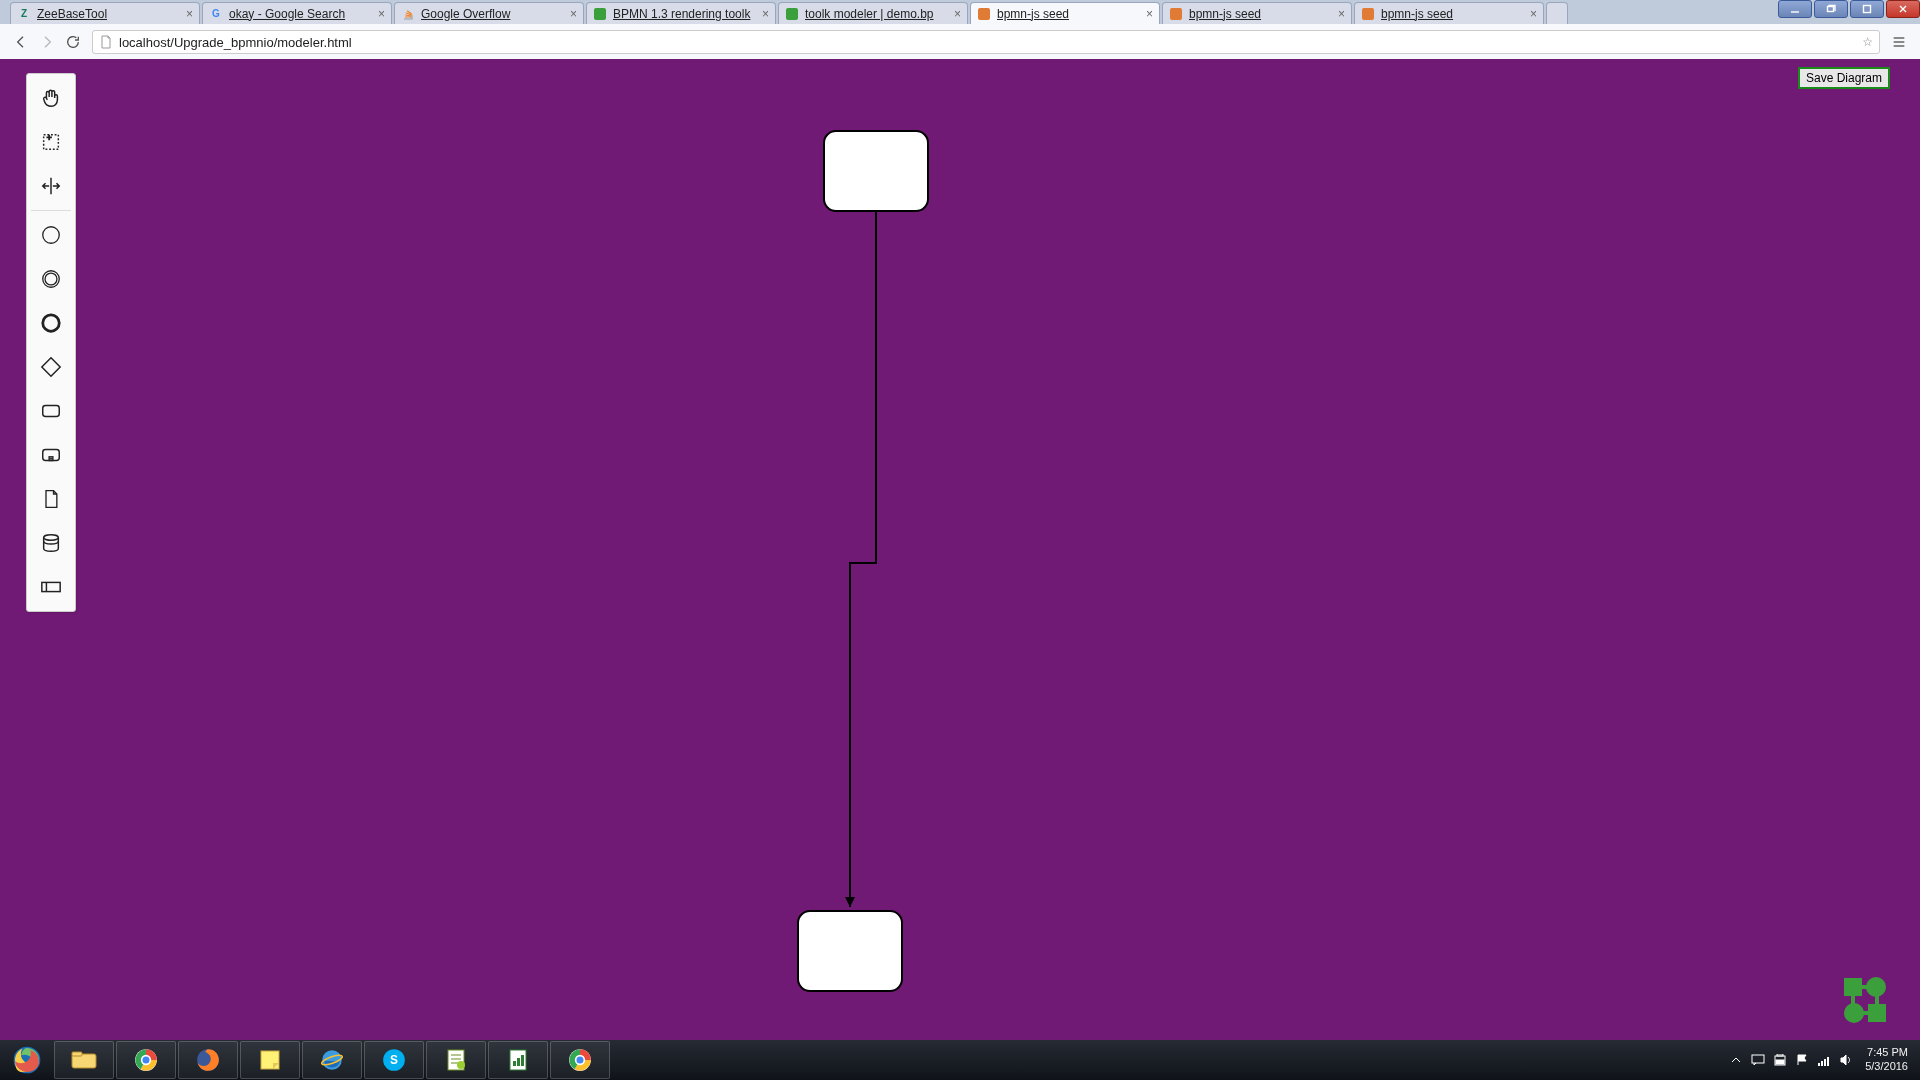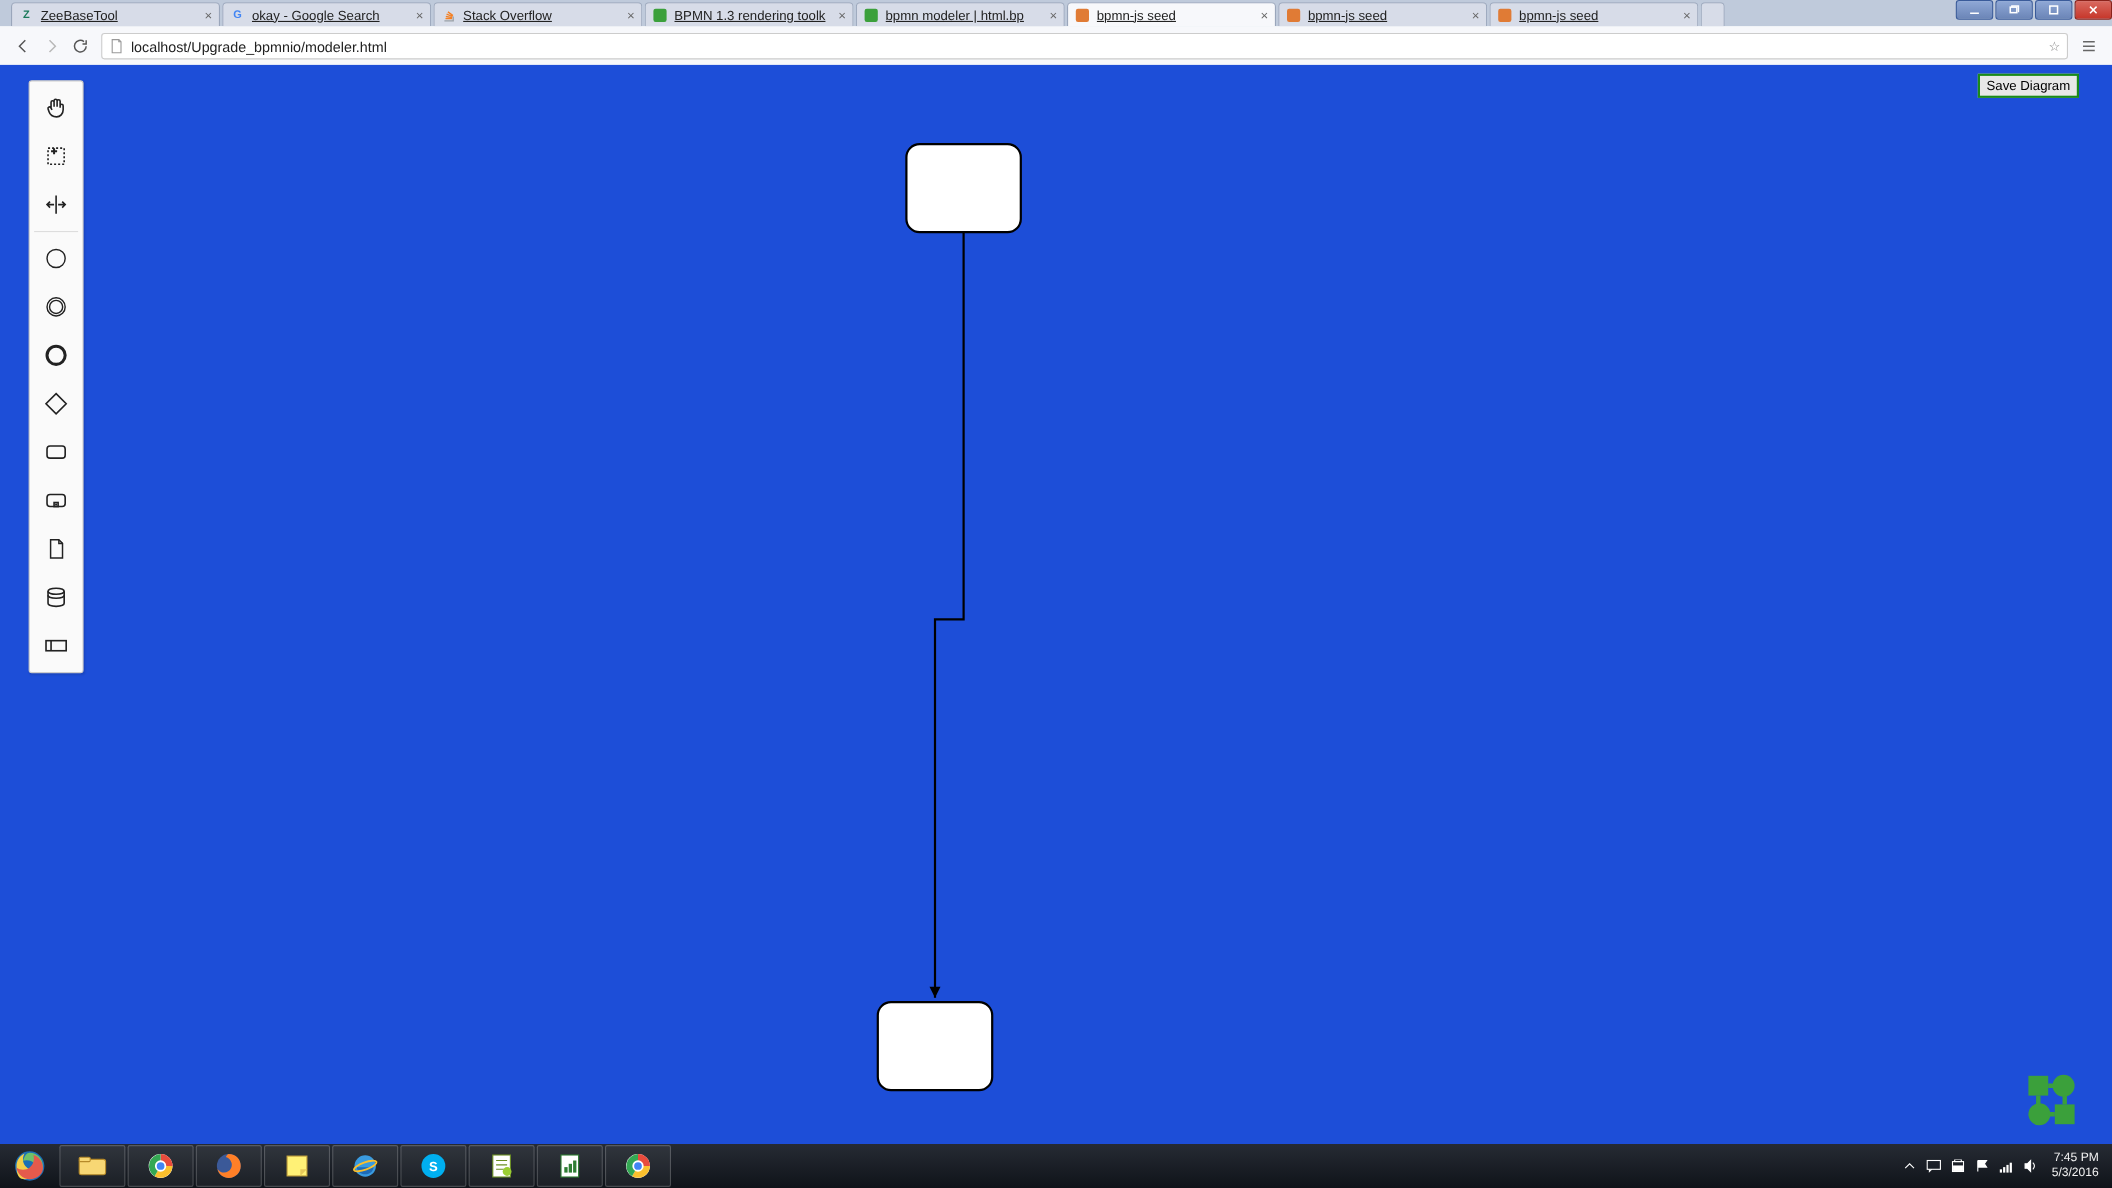--- a/index.html
+++ b/index.html
@@ -84,21 +84,21 @@
     .urlinput {
       flex: 1; border: none; outline: none; font-size: 13px;
       color: #222;
     }
     .star-icon { color:#888; }
     .menu-icon { color:#666; }
 
     
     .page {
       position: absolute; left: 0; top: 59px; right: 0; bottom: 40px;
-      background: #1d4ed8;
+      background: #701a75;
     }
     
     .save-diagram {
       position: absolute; right: 30px; top: 8px;
       padding: 2px 6px;
       background: #e8e8e8;
       border: 2px solid #1a8a1a;
       color: #000;
       font-size: 12px;
     }
@@ -184,35 +184,35 @@
     <span class="label">okay - Google Search</span>
     <span class="close">×</span>
   </div>
   <div class="tab">
     <span class="favicon">
       <svg viewBox="0 0 14 14" width="14" height="14">
           <path d="M3 12h8v-4" stroke="#9aa0a6" stroke-width="1.2" fill="none"></path>
           <path d="M4 10h6M4.3 8l5.8 1M5 5.8l5.4 2.2M6.2 3.8l4.6 3.4" stroke="#f48024" stroke-width="1.2" fill="none"></path>
         </svg>
     </span>
-    <span class="label">Stack Overflow</span>
+    <span class="label">Google Overflow</span>
     <span class="close">×</span>
   </div>
   <div class="tab">
     <span class="favicon">
         <span class="fav-green"></span>
       </span>
     <span class="label">BPMN 1.3 rendering toolk</span>
     <span class="close">×</span>
   </div>
   <div class="tab">
     <span class="favicon">
         <span class="fav-green"></span>
       </span>
-    <span class="label">bpmn modeler | html.bp</span>
+    <span class="label">toolk modeler | demo.bp</span>
     <span class="close">×</span>
   </div>
   <div class="tab active">
     <span class="favicon">
         <span class="fav-orange"></span>
       </span>
     <span class="label">bpmn-js seed</span>
     <span class="close">×</span>
   </div>
   <div class="tab">

